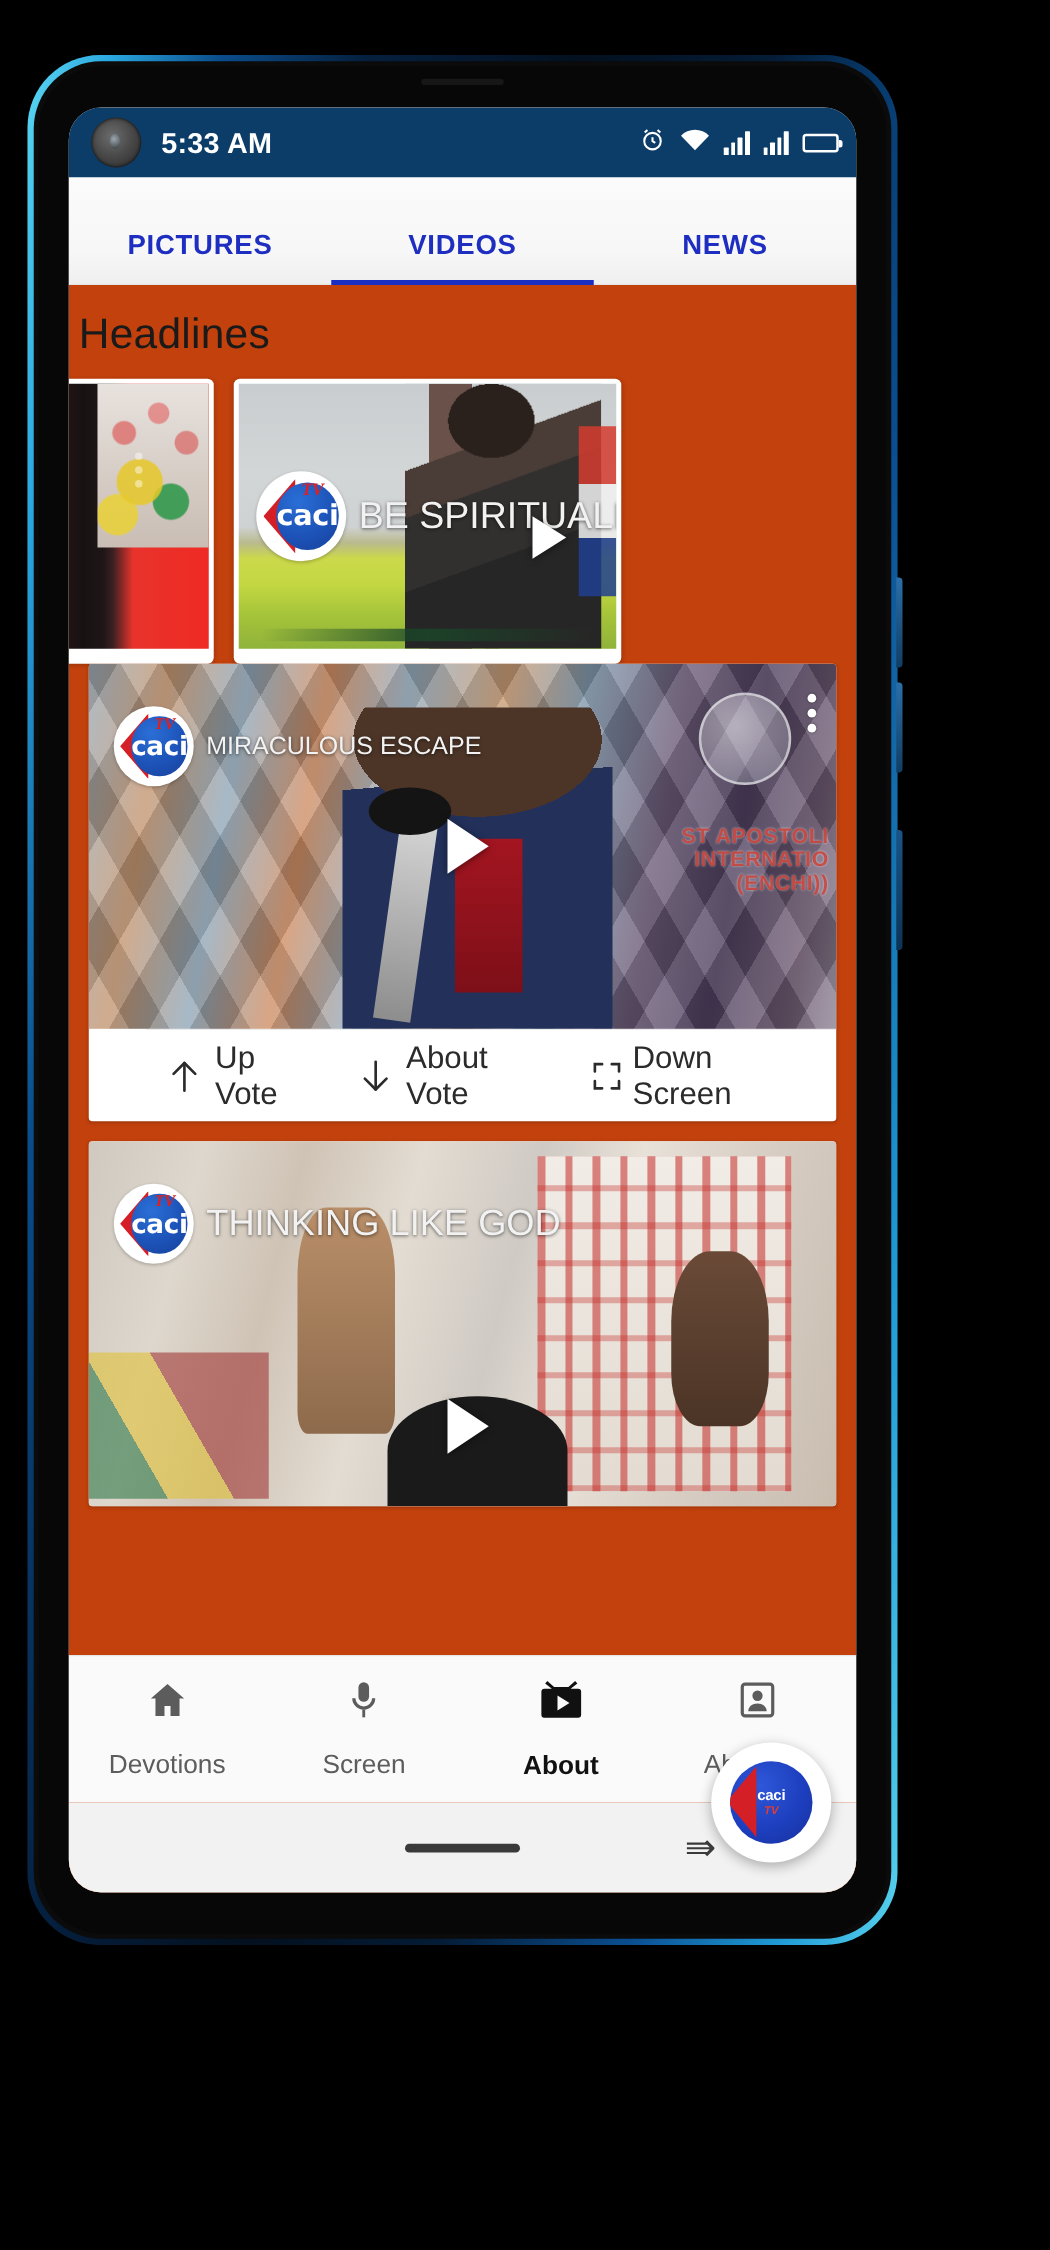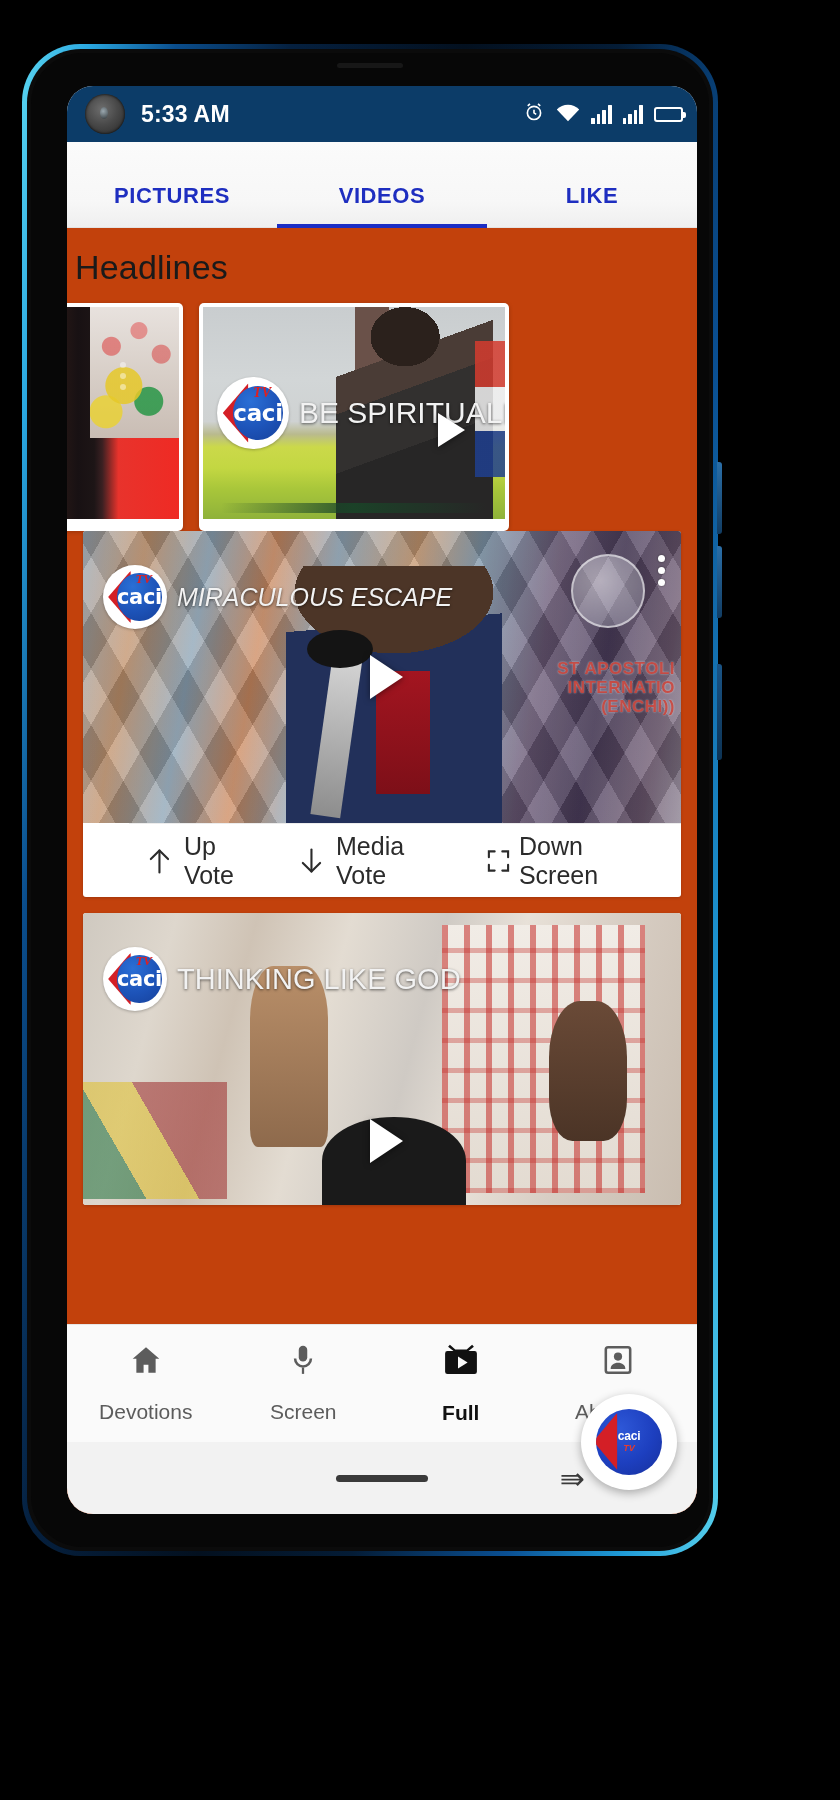--- a/index.html
+++ b/index.html
@@ -55,21 +55,21 @@
     width: 5px; border-radius: 0 3px 3px 0;
     background: linear-gradient(180deg,#2b6fa8,#123d63);
   }
   #vol-up   { top: 418px; height: 72px; }
   #vol-down { top: 502px; height: 72px; }
   #power    { top: 620px; height: 96px; background: linear-gradient(180deg,#1a5486,#0d3354); }
 
   
   #screen {
     position: absolute;
-    left: 45px; top: 42px;
+    left: 33px; top: 42px;
     width: 630px; height: 1428px;
     border-radius: 26px;
     overflow: hidden;
     background: #fafafa;
   }
 
   
   #status-bar {
     position: relative;
     height: 56px;
@@ -520,21 +520,21 @@
             <i></i>
             <i></i>
           </span>
         <span id="battery"><span id="battery-fill"></span></span>
       </div>
     </div>
 
     <div id="tab-bar">
       <div class="tab">PICTURES</div>
       <div class="tab active">VIDEOS</div>
-      <div class="tab">LIKE</div>
+      <div class="tab">NEWS</div>
     </div>
 
     <div id="content">
 
       <div class="section-title">Headlines</div>
 
       <div id="headlines-row">
 
         <div class="headline-card" id="headline-card-1">
           <div class="headline-thumb" id="thumb-1">
@@ -589,21 +589,21 @@
               <i></i>
             </div>
 
           <div class="video-title-overlay" style="left:20px; top:34px;">
             <span class="caci-logo" style="width:64px;height:64px;">
               <span class="crescent"></span>
               <span class="disc"></span>
               <span class="ctext" style="font-size:21px;">caci</span>
               <span class="tv" style="right:15px;top:6px;font-size:13px;">TV</span>
             </span>
-            <span class="video-title-text" style="font-size:25px;font-style:italic;">MIRACULOUS ESCAPE</span>
+            <span class="video-title-text" style="font-size:20px;">MIRACULOUS ESCAPE</span>
           </div>
 
           <span class="play-btn">
             <svg width="70" height="70" viewBox="0 0 70 70">
                 <polygon points="23,13 56,35 23,57" fill="#ffffff"></polygon>
               </svg>
           </span>
         </div>
 
         <div class="action-row">
@@ -612,21 +612,21 @@
               <path d="M13 27V4"></path>
                 <path d="M4 13 13 4l9 9"></path>
             </svg>
             <span>Up Vote</span>
           </div>
           <div class="action-btn">
             <svg width="26" height="30" viewBox="0 0 26 30" fill="none" stroke="#2b2b2b" stroke-width="2.2" stroke-linecap="round" stroke-linejoin="round">
               <path d="M13 3v23"></path>
                 <path d="M4 17l9 9 9-9"></path>
             </svg>
-            <span>Media Vote</span>
+            <span>About Vote</span>
           </div>
           <div class="action-btn" style="gap:8px;">
             <svg width="26" height="26" viewBox="0 0 26 26" fill="none" stroke="#2b2b2b" stroke-width="2.2" stroke-linecap="round">
               <path d="M3 9V3h6"></path>
                 <path d="M23 9V3h-6"></path>
                 <path d="M3 17v6h6"></path>
                 <path d="M23 17v6h-6"></path>
             </svg>
             <span>Down Screen</span>
           </div>
@@ -682,21 +682,21 @@
           <path d="M5.5 11a6.5 6.5 0 0 0 13 0h-1.8a4.7 4.7 0 0 1-9.4 0z"></path>
           <rect x="11.2" y="17.4" width="1.6" height="4.4"></rect>
         </svg>
         <span class="nav-label">Screen</span>
       </div>
       <div class="nav-item active">
         <svg width="36" height="36" viewBox="0 0 24 24" fill="#111">
           <path d="M8.2 5 4.6 1.8 3.4 3.2 7 6H3a1.6 1.6 0 0 0-1.6 1.6v12.2A1.6 1.6 0 0 0 3 21.4h18a1.6 1.6 0 0 0 1.6-1.6V7.6A1.6 1.6 0 0 0 21 6h-4l3.6-2.8-1.2-1.4L15.8 5z"></path>
           <polygon points="10,9.6 16.4,13.6 10,17.6" fill="#fafafa"></polygon>
         </svg>
-        <span class="nav-label">Full</span>
+        <span class="nav-label">About</span>
       </div>
       <div class="nav-item">
         <svg width="34" height="34" viewBox="0 0 24 24" fill="#5c5c5c">
           <rect x="3.4" y="3" width="17.2" height="18" rx="1.6" fill="none" stroke="#5c5c5c" stroke-width="1.8"></rect>
           <circle cx="12" cy="9.6" r="2.9"></circle>
           <path d="M6.8 18.4c0-2.8 2.3-4.4 5.2-4.4s5.2 1.6 5.2 4.4z"></path>
         </svg>
         <span class="nav-label">About Us</span>
       </div>
     </div>

